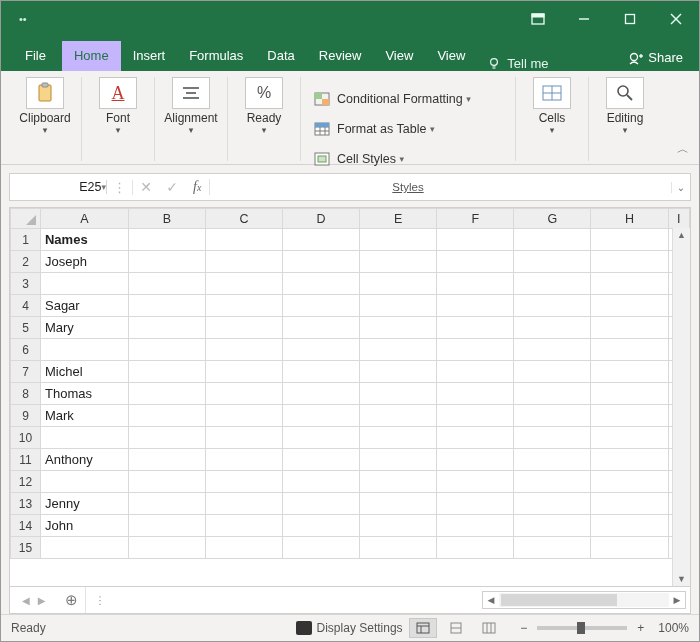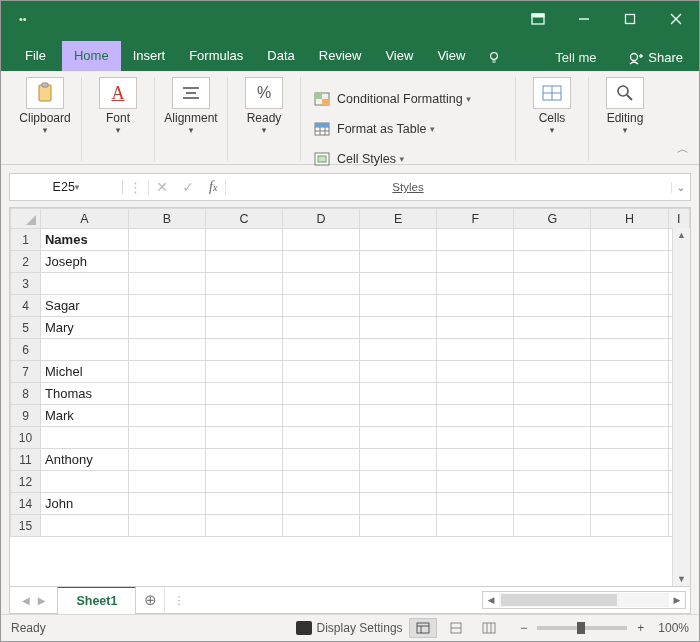--- a/index.html
+++ b/index.html
@@ -11,41 +11,41 @@
   .titlebar .title .app-name{color:#cfe9dc;}
   .titlebar .win-controls{margin-left:auto;display:flex;}
   .titlebar .win-btn{width:46px;height:36px;display:flex;align-items:center;justify-content:center;font-size:14px;color:#eafff4;}
   .titlebar .win-btn svg{stroke:#eafff4;}
   
   .tabs{background:#217346;display:flex;align-items:flex-end;height:34px;padding-left:8px;color:#fff;}
   .tab{padding:7px 12px 8px;font-size:13px;cursor:default;}
   .tab.file{padding-left:16px;padding-right:16px;}
   .tab.active{background:#c4b5fd;color:#217346;}
   .tab-spacer{flex:1;}
-  .tell-me{display:flex;align-items:center;color:#e6f5ee;padding:0 10px 6px;font-size:13px;gap:48px;}
+  .tell-me{display:flex;align-items:center;color:#e6f5ee;padding:0 10px 0;font-size:13px;}
   .tell-me svg{margin-right:6px;}
   .share-btn{display:flex;align-items:center;padding:0 16px 6px;color:#fff;font-size:13px;}
   .share-btn svg{margin-right:4px;}
   
   .ribbon{background:#f3f2f1;border-bottom:1px solid #d4d2cf;display:flex;align-items:flex-start;padding:6px 8px 0;height:94px;box-sizing:border-box;position:relative;}
   .group{display:flex;flex-direction:column;align-items:center;justify-content:space-between;height:84px;padding:0 8px;border-right:1px solid #dedcd8;}
   .group:last-of-type{border-right:none;}
   .group-top{flex:1;display:flex;align-items:flex-start;justify-content:center;}
   .group-label{font-size:11.5px;color:#555;padding-bottom:3px;}
   .big-btn{display:flex;flex-direction:column;align-items:center;width:56px;}
   .big-btn .ico{width:36px;height:30px;border:1px solid #c9c7c4;background:#fff;display:flex;align-items:center;justify-content:center;margin-bottom:3px;}
   .big-btn .lbl{font-size:12px;color:#333;line-height:1.15;text-align:left;}
   .big-btn .caret{font-size:9px;color:#555;line-height:1;}
   .styles-group{flex-direction:column;align-items:flex-start;padding:0 12px;width:190px;}
   .styles-group .row{display:flex;align-items:center;font-size:12.5px;color:#333;margin:14px 0;}
   .styles-group .row .mini-ico{width:18px;height:16px;margin-right:6px;display:inline-flex;align-items:center;justify-content:center;}
   .ribbon-collapse{position:absolute;right:10px;bottom:6px;color:#6b6b6b;font-size:12px;}
   
   .namebox-row{display:flex;align-items:center;background:#fff;border:1px solid #cfcfcf;margin:8px 8px 0;height:26px;}
-  .namebox{width:96px;border-right:1px solid #d6d6d6;padding:0 8px;font-size:12.5px;display:flex;align-items:center;justify-content:center;}
+  .namebox{width:96px;border-right:1px solid #d6d6d6;padding:0 0;font-size:12.5px;display:flex;align-items:center;justify-content:flex-end;}
   .namebox .dd{font-size:9px;color:#777;}
   .fn-sep{display:flex;align-items:center;color:#b4b4b4;padding:0 6px;border-right:1px solid #e3e3e3;}
   .fn-btns{display:flex;align-items:center;color:#b9b9b9;}
   .fn-btns span{width:26px;text-align:center;font-size:14px;}
   .fx{font-style:italic;font-family:"Times New Roman",serif;font-size:14px;color:#666;padding:0 8px;border-right:1px solid #e3e3e3;}
   .formula-input{flex:1;padding:0 6px;font-size:12.5px;}
   .formula-expand{width:18px;text-align:center;color:#777;font-size:10px;border-left:1px solid #e3e3e3;}
   
   .grid-wrap{flex:1;margin:6px 8px 0;border:1px solid #cfcfcf;background:#fff;display:flex;flex-direction:column;overflow:hidden;position:relative;}
   .grid{border-collapse:collapse;table-layout:fixed;width:100%;}
@@ -465,20 +465,32 @@
             <td></td>
             <td></td>
             <td></td>
             <td></td>
             <td></td>
             <td></td>
             <td></td>
             <td></td>
           </tr>
           <tr>
+            <th>13</th>
+            <td>Jenny</td>
+            <td></td>
+            <td></td>
+            <td></td>
+            <td></td>
+            <td></td>
+            <td></td>
+            <td></td>
+            <td></td>
+          </tr>
+          <tr>
             <th>14</th>
             <td>John</td>
             <td></td>
             <td></td>
             <td></td>
             <td></td>
             <td></td>
             <td></td>
             <td></td>
             <td></td>
@@ -501,21 +513,20 @@
       <span class="ar">▲</span>
       <span class="ar">▼</span>
     </div>
   </div>
 
   <div class="sheet-tabs">
     <div class="sheet-nav">
         <span>◀</span>
         <span>▶</span>
       </div>
-    <div class="sheet-tab">Sheet1</div>
     <div class="new-sheet">⊕</div>
     <div class="hs-dots">⋮</div>
     <div class="hs-track">
       <div class="hs-bar">
         <span class="ar">◀</span>
         <div class="trk">
             <div class="thumb"></div>
           </div>
         <span class="ar">▶</span>
       </div>

